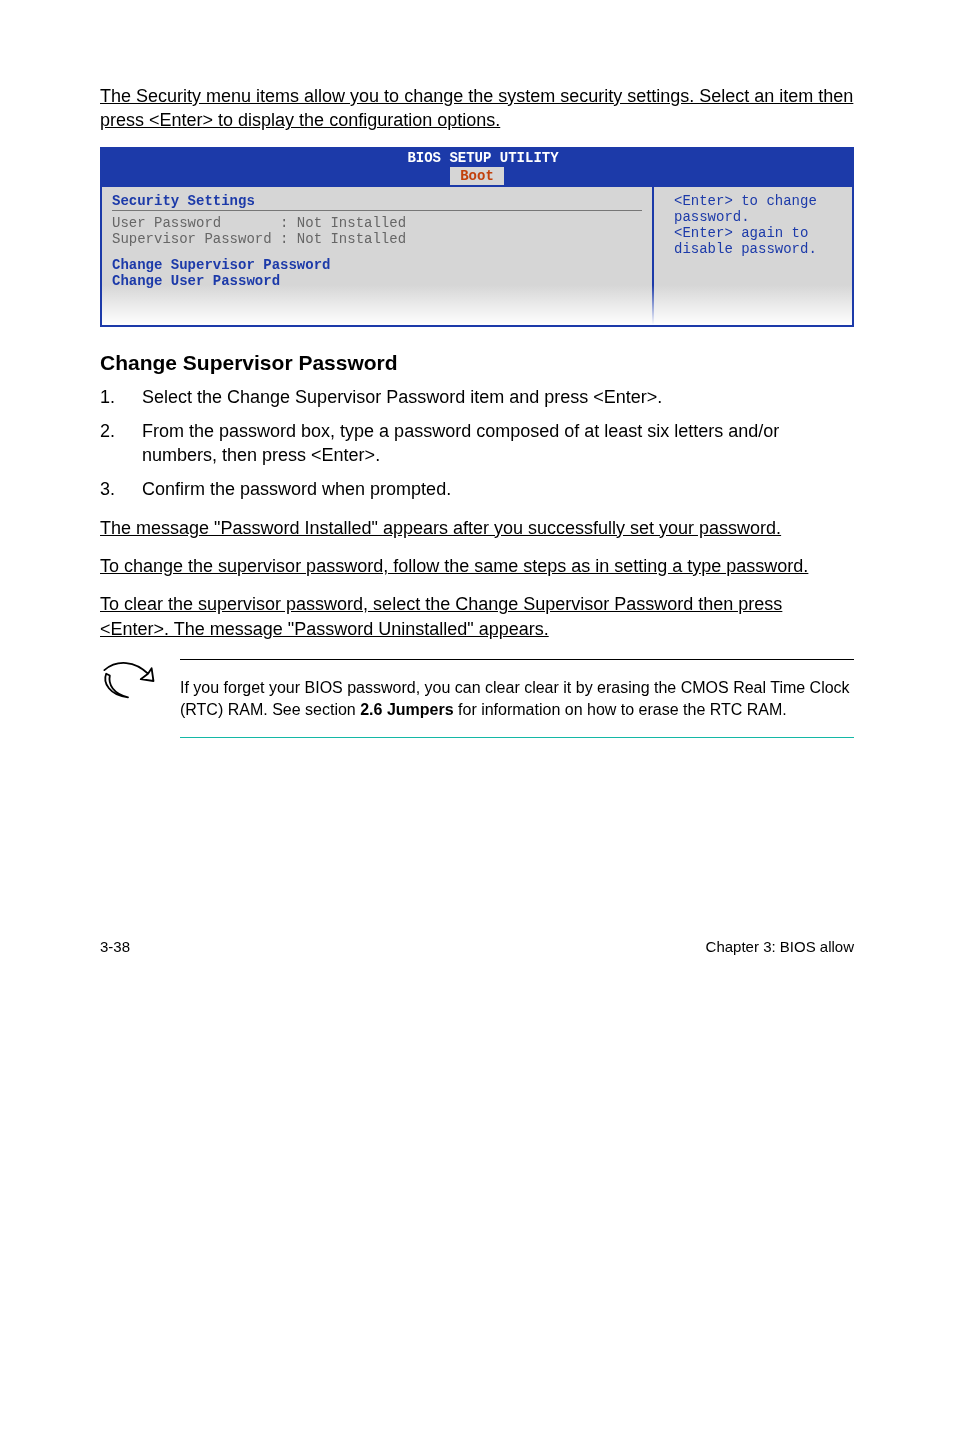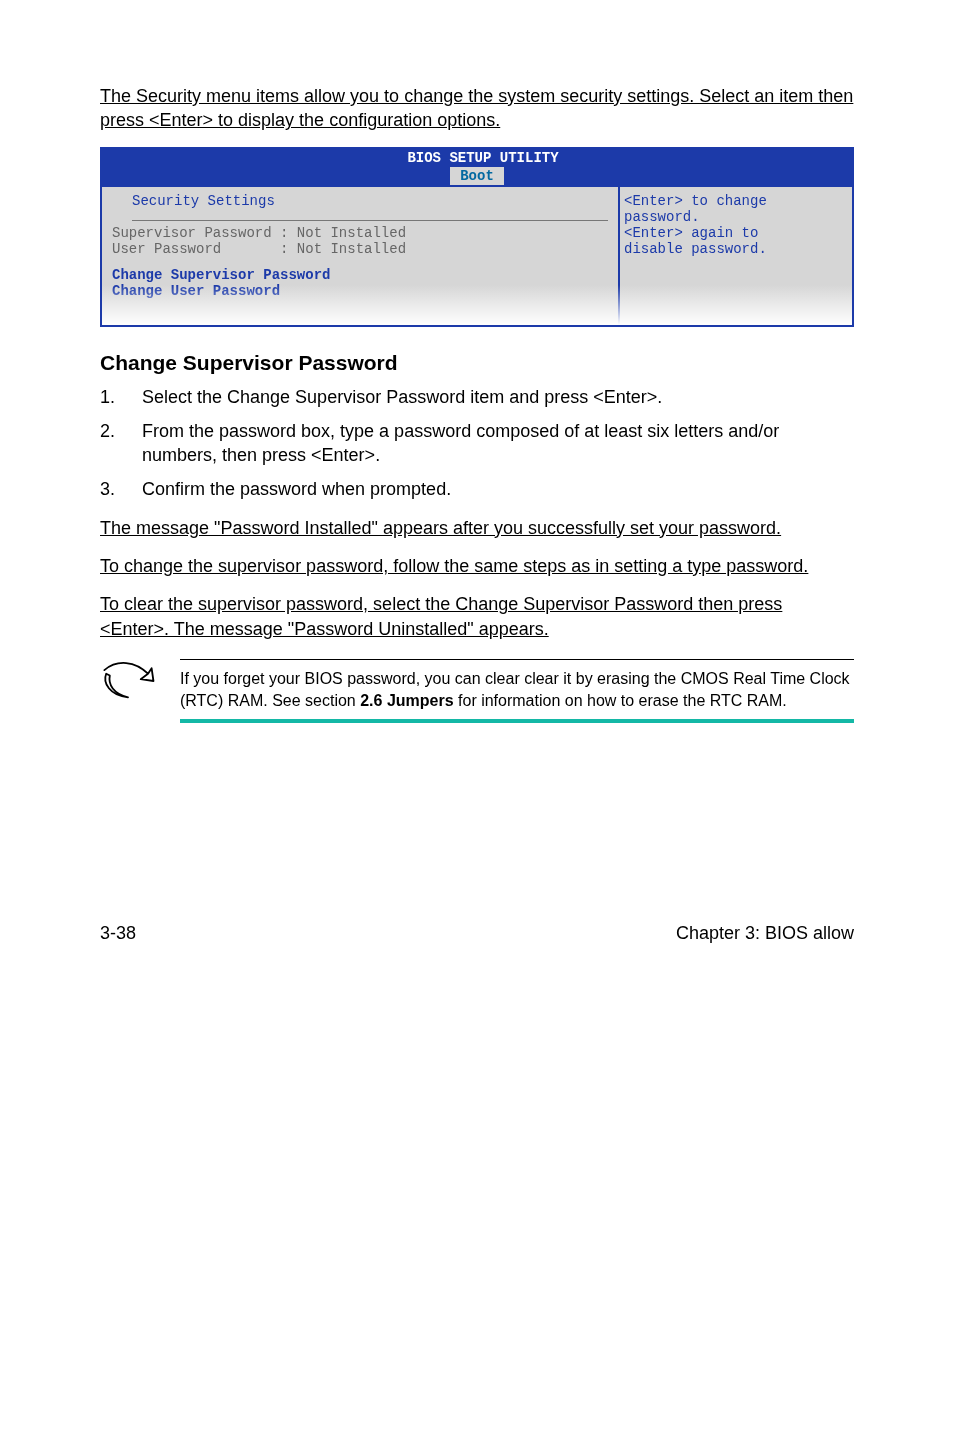--- a/index.html
+++ b/index.html
@@ -9,59 +9,59 @@
   h2.section-title .num { display:inline-block; margin-right: 36px; }
   p.body { font-size: 18px; line-height: 1.35; margin-bottom: 14px; text-decoration: underline; }
   h3.sub { font-size: 21px; font-weight: bold; margin: 24px 0 10px 0; }
   ol.steps { list-style: none; margin: 10px 0 14px 0; }
   ol.steps li { font-size: 18px; line-height: 1.35; margin-bottom: 10px; display: flex; }
   ol.steps li .n { width: 42px; flex-shrink: 0; }
   ol.steps li .t { flex: 1; }
   .bios-box { width: 100%; margin: 10px 0 24px 0; }
   .bios-header { background: #1c3aa9; color: #fff; font-family: "Courier New", monospace; font-size: 14px; text-align: center; padding: 3px 0 0 12px; font-weight: bold; }
   .bios-tabs { background: #1c3aa9; text-align: center; padding: 0 0 2px 0; }
-  .bios-tab { display: inline-block; background: #d6d6d6; color: #0369a1; font-family: "Courier New", monospace; font-size: 14px; font-weight: bold; padding: 1px 10px; }
+  .bios-tab { display: inline-block; background: #d6d6d6; color: #c2410c; font-family: "Courier New", monospace; font-size: 14px; font-weight: bold; padding: 1px 10px; }
   .bios-body { display: flex; border: 2px solid #1c3aa9; border-top: none; background: #d6d6d6; font-family: "Courier New", monospace; font-size: 14px; position: relative; height: 140px; overflow: hidden; }
   .bios-left { flex: 1; padding: 6px 10px 10px 10px; color: #555; position: relative; }
-  .bios-left .sec-head { color: #1c3aa9; font-weight: normal; border-bottom: 1px solid #777; padding-bottom: 11px; margin-bottom: 4px; margin-left: 20px; }
+  .bios-left .sec-head { color: #1c3aa9; font-weight: bold; border-bottom: 1px solid #777; padding-bottom: 1px; margin-bottom: 4px; }
   .bios-left .row { white-space: pre; color: #666; }
   .bios-left .link { color: #1c3aa9; font-weight: bold; }
-  .bios-right { width: 234px; border-left: 2px solid #1c3aa9; padding: 6px 4px; color: #1c3aa9; }
+  .bios-right { width: 200px; border-left: 2px solid #1c3aa9; padding: 6px 20px; color: #1c3aa9; }
   .bios-body::after {
     content: "";
     position: absolute;
     left: 0; right: 0; bottom: 0; height: 40px;
     background: linear-gradient(to top, #ffffff 0%, rgba(255,255,255,0) 100%);
     pointer-events: none;
   }
   .note-row { display: flex; align-items: flex-start; margin: 18px 0 18px 0; }
   .note-icon { width: 80px; flex-shrink: 0; padding-top: 2px; }
   .note-icon svg { width: 56px; height: 40px; }
-  .note-text { flex: 1; font-size: 16px; line-height: 1.35; border-top: 1px solid #000; border-bottom: 4px solid #14b8a6; padding: 8px 0; }
+  .note-text { flex: 1; font-size: 16px; line-height: 1.35; border-top: 1px solid #000; border-bottom: 1px solid #14b8a6; padding: 17px 0; }
   .note-text .b { font-weight: bold; }
-  .footer { display: flex; justify-content: space-between; font-size: 18px; margin-top: 200px; color: #000; }
+  .footer { display: flex; justify-content: space-between; font-size: 15px; margin-top: 200px; color: #000; }
 </style>
 </head>
 <body>
 
 <div class="page">
 
 
   <p class="body">The Security menu items allow you to change the system security settings. Select an item then press &lt;Enter&gt; to display the configuration options.</p>
 
   <div class="bios-box">
     <div class="bios-header">BIOS SETUP UTILITY</div>
     <div class="bios-tabs">
       <span class="bios-tab">Boot</span>
     </div>
     <div class="bios-body">
       <div class="bios-left">
         <div class="sec-head">Security Settings</div>
+        <div class="row">User Password       : Not Installed</div>
         <div class="row">Supervisor Password : Not Installed</div>
-        <div class="row">User Password       : Not Installed</div>
         <div style="height:10px"></div>
         <div class="link">Change Supervisor Password</div>
         <div class="link">Change User Password</div>
       </div>
       <div class="bios-right">
         <div>&lt;Enter&gt; to change</div>
         <div>password.</div>
         <div>&lt;Enter&gt; again to</div>
         <div>disable password.</div>
       </div>

